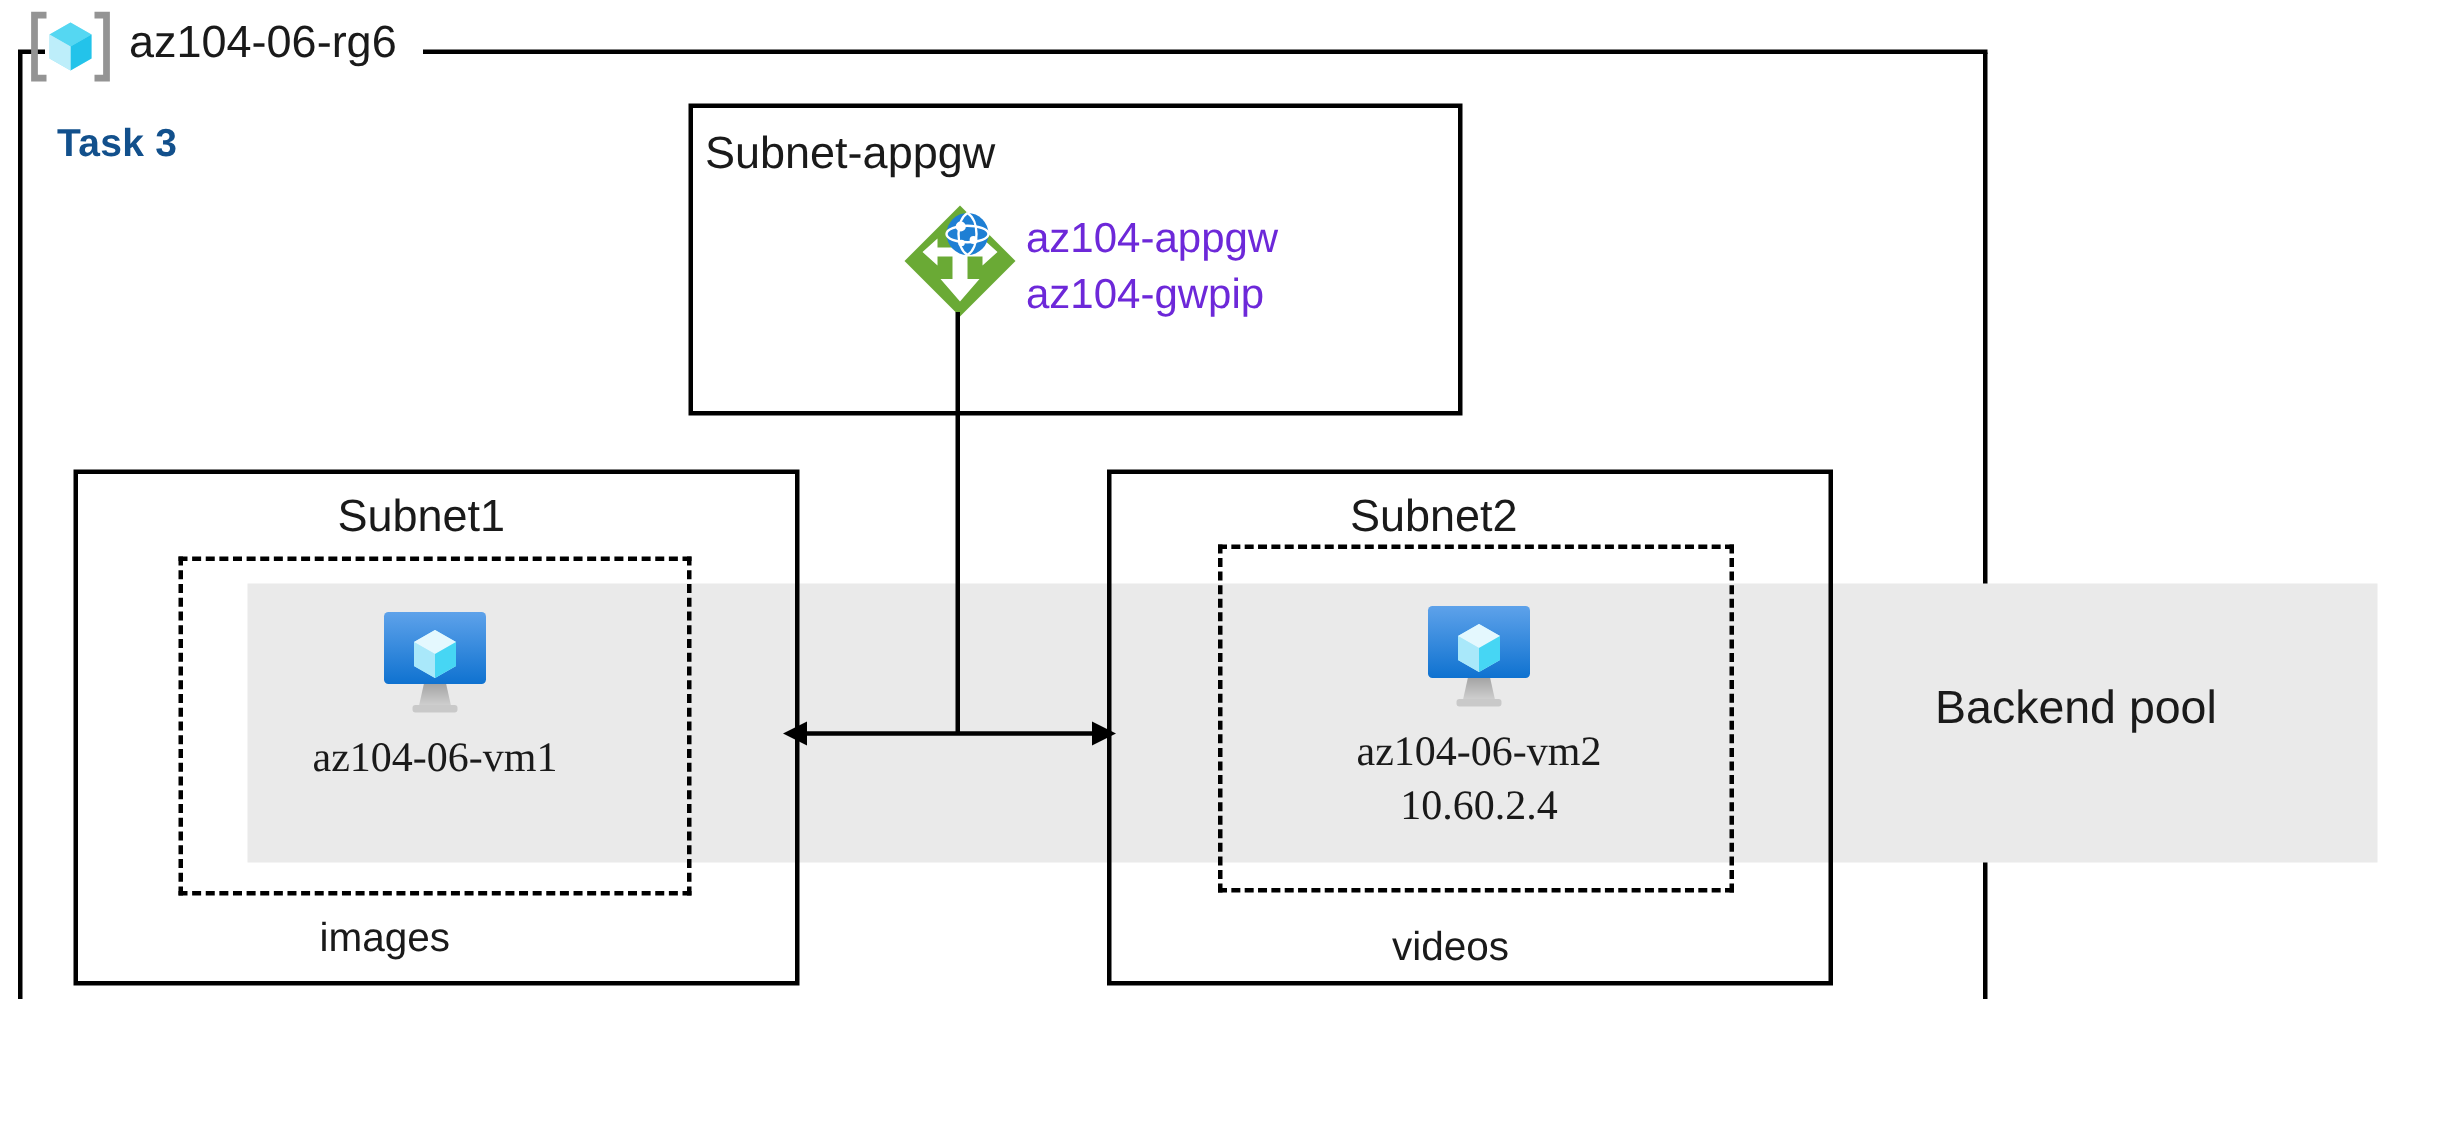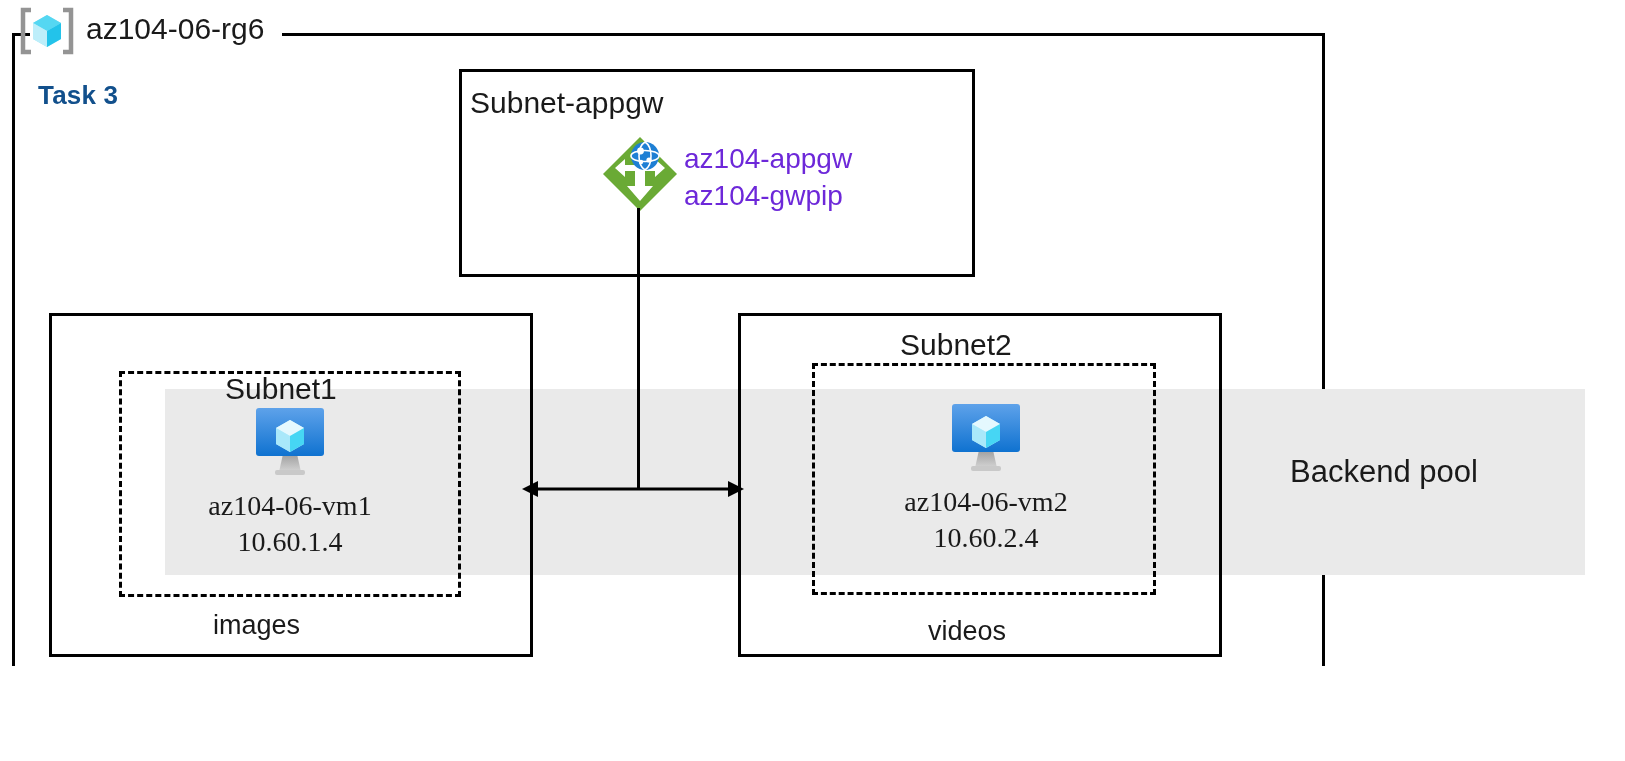--- a/index.html
+++ b/index.html
@@ -120,21 +120,21 @@
     height: 344px;
   }
   .subnet-title {
     position: absolute;
     font-size: 30px;
     line-height: 38px;
     color: #1a1a1a;
     white-space: nowrap;
   }
   .subnet-appgw-title { left: 470px; top: 84px; }
-  .subnet1-title { left: 225px; top: 326px; margin-top: 44px; }
+  .subnet1-title { left: 225px; top: 326px; }
   .subnet2-title { left: 900px; top: 326px; }
 
   
   .dashed-box {
     position: absolute;
     border: 3px dashed #000000;
     box-sizing: border-box;
     background: transparent;
   }
   .dashed-1 { left: 119px; top: 371px; width: 342px; height: 226px; }
@@ -293,21 +293,20 @@
       </defs>
       <path d="M32 50 L46 50 L50 68 L28 68 Z" fill="url(#vmstand1)"></path>
       <rect x="24" y="66" width="30" height="5" rx="2" fill="#c9c9c9"></rect>
       <rect x="5" y="4" width="68" height="48" rx="3" fill="url(#vmg1)"></rect>
       <polygon points="39,16 53,24 53,40 39,48 25,40 25,24" fill="#bfeefb"></polygon>
       <polygon points="39,16 53,24 39,32 25,24" fill="#e4f8fe"></polygon>
       <polygon points="39,32 53,24 53,40 39,48" fill="#46d6f4"></polygon>
       <polygon points="39,32 25,24 25,40 39,48" fill="#a9e8fa"></polygon>
     </svg>
     <div class="vm-name">az104-06-vm1</div>
-    <div class="vm-ip">10.60.1.4</div>
   </div>
   <div class="dashed-caption caption-images">images</div>
 
   <div class="subnet-box subnet-2"></div>
   <div class="subnet-title subnet2-title">Subnet2</div>
   <div class="dashed-box dashed-2"></div>
   <div class="vm-block vm-2">
     <svg class="vm-icon" viewBox="0 0 78 74">
       <defs>
         <linearGradient id="vmg2" x1="0" y1="0" x2="0" y2="1">

